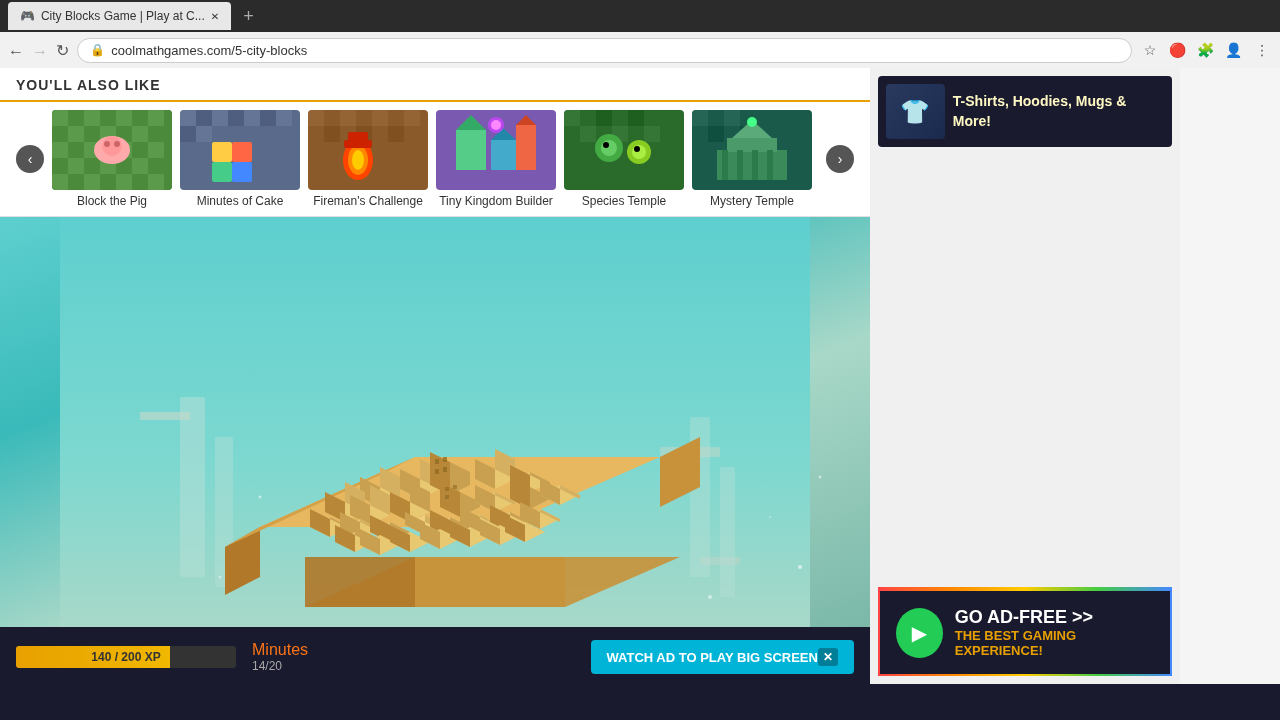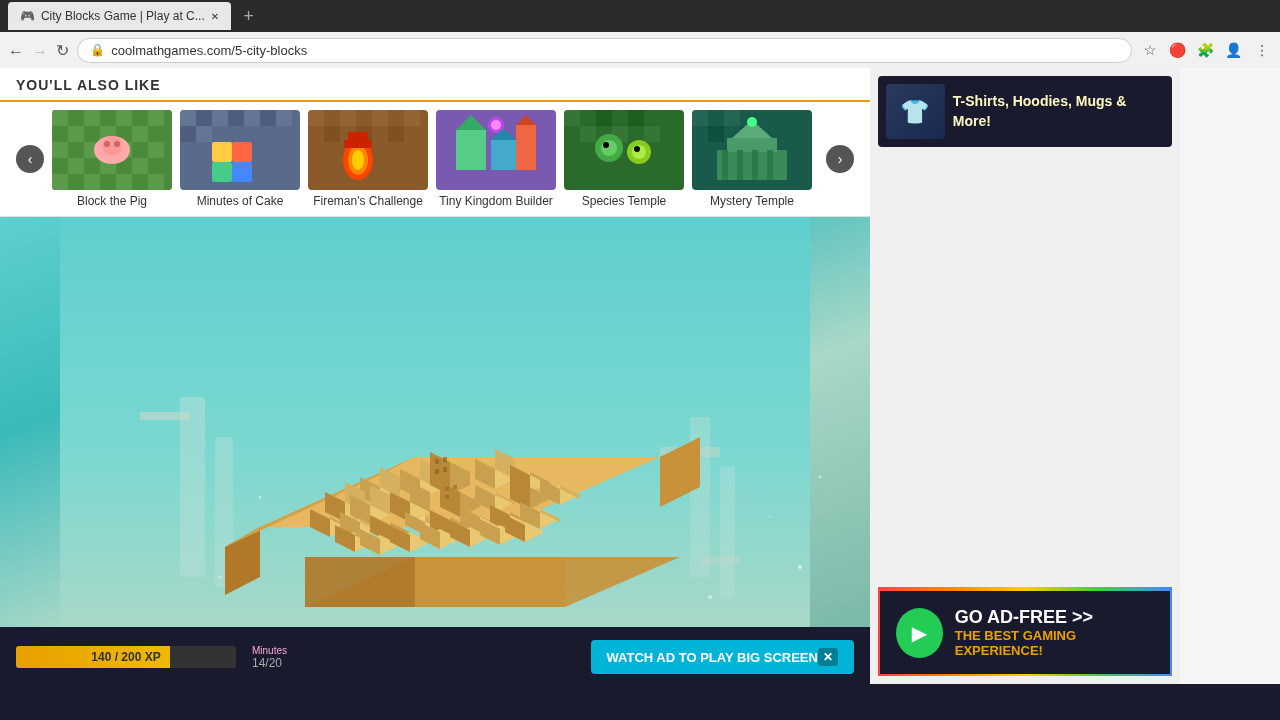--- a/index.html
+++ b/index.html
@@ -170,22 +170,22 @@
       position: absolute;
       inset: 0;
       display: flex;
       align-items: center;
       justify-content: center;
       font-size: 12px;
       font-weight: bold;
       color: #333;
     }
     .minutes-label {
-      color: #f9a8d4;
-      font-size: 10px;
+      color: #f97316;
+      font-size: 16px;
     }
     .minutes-value {
       color: #aaa;
       font-size: 12px;
     }
     .watch-ad-btn {
       margin-left: auto;
       background: #00b4d8;
       color: #fff;
       border: none;

